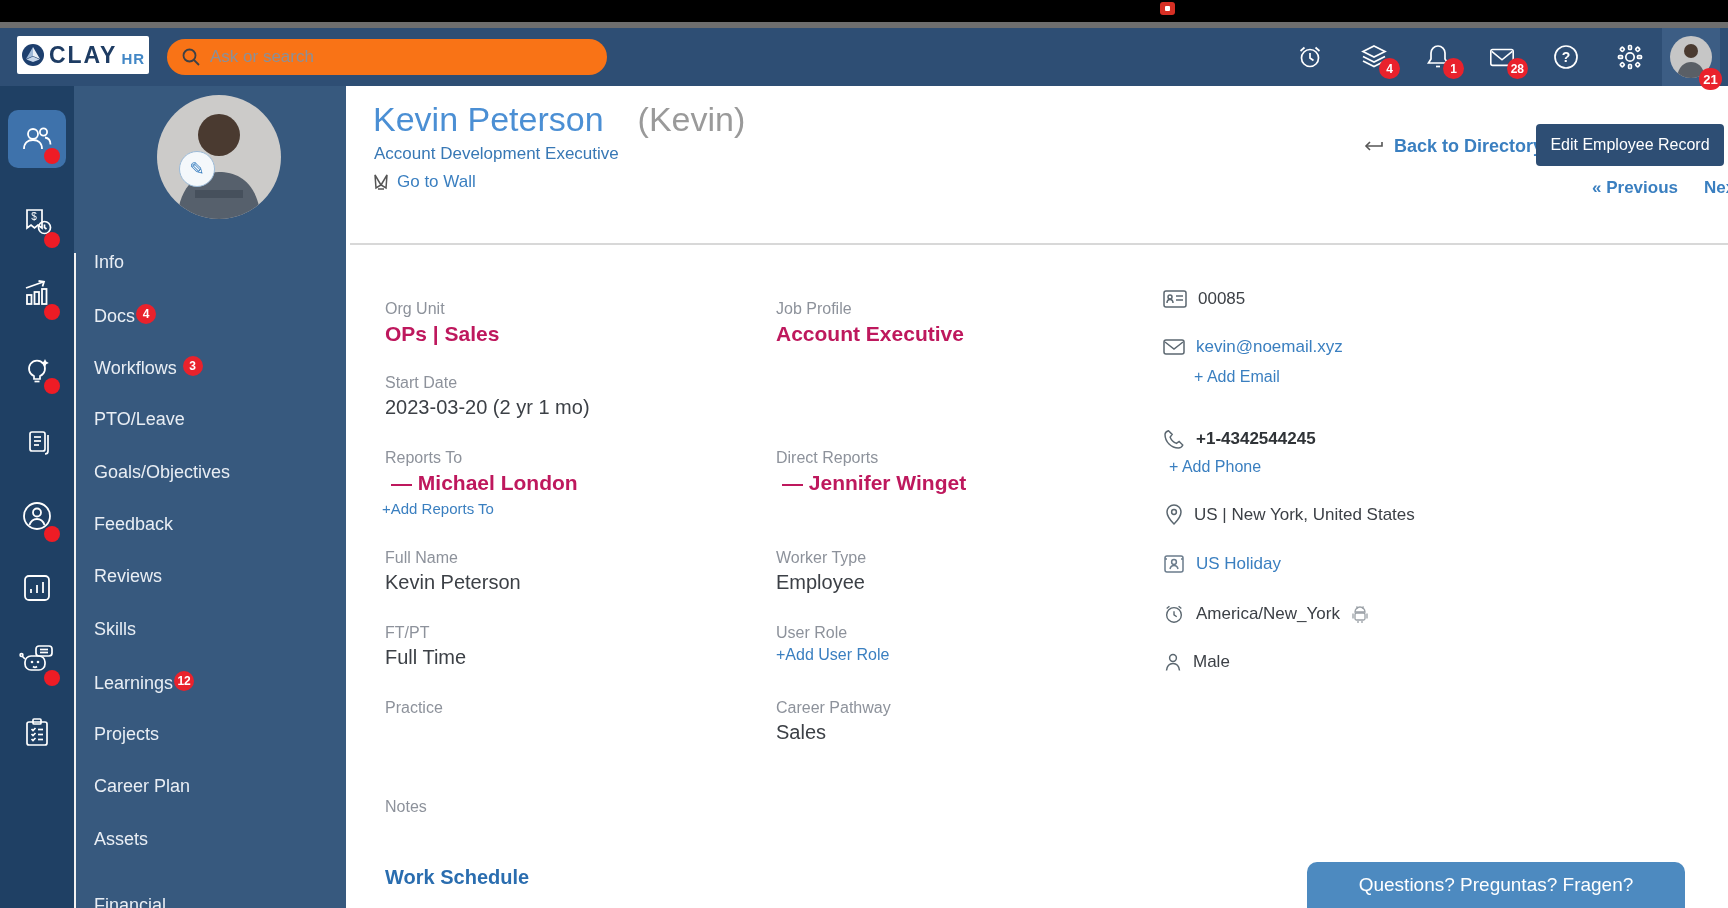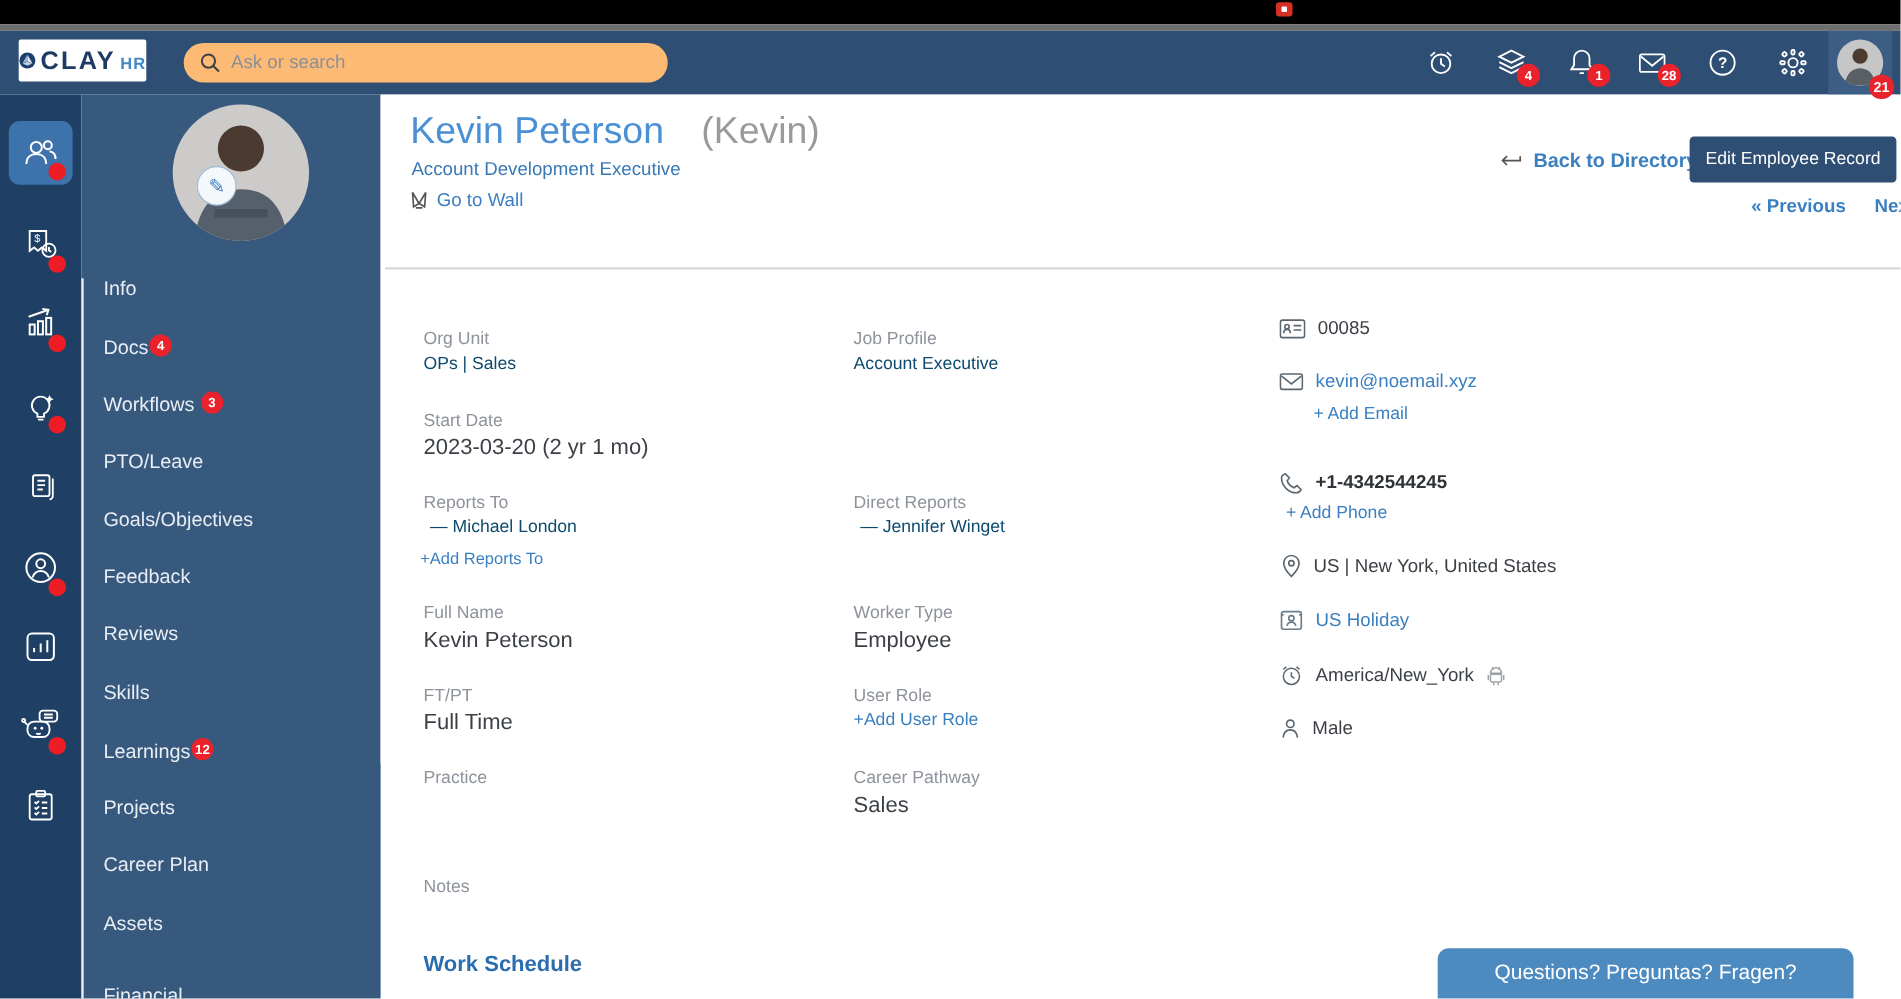--- a/index.html
+++ b/index.html
@@ -8,25 +8,25 @@
   .app { position:relative; width:1728px; height:908px; overflow:hidden; background:#fff; }
 
   
   .chrome-black { position:absolute; left:0; top:0; width:1728px; height:22px; background:#000; }
   .chrome-gray  { position:absolute; left:0; top:22px; width:1728px; height:6px; background:#6e6e6e; }
   .rec-dot { position:absolute; left:1160px; top:2px; width:15px; height:13px; background:#d62f24; border-radius:3px; }
   .rec-dot:after { content:""; position:absolute; left:5px; top:4px; width:5px; height:5px; background:#fff; border-radius:1px; }
 
   
   .header { position:absolute; left:0; top:28px; width:1728px; height:58px; background:#2e4e74; }
-  .logo-box { position:absolute; left:17px; top:8px; width:116px; height:38px; background:#fff; border-radius:2px;
+  .logo-box { position:absolute; left:17px; top:8px; width:132px; height:38px; background:#fff; border-radius:2px;
     display:flex; align-items:center; justify-content:center; gap:4px; }
   .logo-clay { color:#1e3c63; font-size:23px; font-weight:bold; letter-spacing:2px; }
   .logo-hr { color:#4287c6; font-size:15px; font-weight:bold; margin-top:6px; letter-spacing:1px; }
-  .search-wrap { position:absolute; left:167px; top:11px; width:440px; height:36px; background:#fdba74;
+  .search-wrap { position:absolute; left:167px; top:11px; width:440px; height:36px; background:#f97316;
     border-radius:18px; display:flex; align-items:center; padding:0 14px; gap:9px; }
   .search-input { border:none; outline:none; flex:1; font-size:17px; color:#333; background:transparent;
     font-family:"Liberation Sans", sans-serif; }
   .search-input::placeholder { color:#8a9099; }
   .hicons { position:absolute; right:84px; top:0; height:58px; display:flex; align-items:center; gap:36px; }
   .hicon { position:relative; width:28px; height:28px; display:flex; align-items:center; justify-content:center; }
   .badge { position:absolute; right:-12px; bottom:-8px; min-width:21px; height:21px; padding:0 4px;
     background:#e9222c; color:#fff; border-radius:11px; font-size:12px; font-weight:bold;
     display:flex; align-items:center; justify-content:center; }
   .avatar-tile { position:absolute; right:8px; top:0; width:58px; height:58px; background:#3c5d84;
@@ -67,21 +67,21 @@
   .edit-btn { position:absolute; left:1190px; top:38px; width:188px; height:42px; background:#2e4e74; color:#fff;
     font-size:16px; border:none; border-radius:4px; font-family:"Liberation Sans", sans-serif; }
   .prevnext { position:absolute; left:1246px; top:92px; width:136px; display:flex; gap:26px;
     font-size:17px; font-weight:bold; color:#3a7fc0; white-space:nowrap; }
   .divider { position:absolute; left:4px; top:157px; width:1378px; height:2px; background:#d8d8d8; }
   .tabs { position:absolute; left:38px; top:176px; display:flex; gap:17px; }
   .tab { font-size:16px; color:#2a6daf; white-space:nowrap; }
 
   .f-label { position:absolute; font-size:16px; color:#8d929b; white-space:nowrap; }
   .f-value { position:absolute; font-size:20px; color:#3c4046; white-space:nowrap; }
-  .f-link  { position:absolute; font-size:16px; color:#0c4a6e; white-space:nowrap; }
+  .f-link  { position:absolute; font-size:21px; color:#be185d; white-space:nowrap;font-weight:bold; }
   .f-action{ position:absolute; font-size:15px; color:#3a7fc0; white-space:nowrap; }
 
   .r-row { position:absolute; display:flex; align-items:center; gap:11px; font-size:17px; color:#3c4046; white-space:nowrap;}
   .r-link { color:#3a7fc0; }
   .r-bold { font-weight:bold; color:#2f3337; }
 
   .section-h { position:absolute; left:39px; top:780px; font-size:20px; font-weight:bold; color:#2a6daf; }
   .chat-btn { position:absolute; left:961px; top:776px; width:378px; height:46px; background:#4d8ac0; color:#fff;
     font-size:19px; border:none; border-radius:10px 10px 0 0; font-family:"Liberation Sans", sans-serif; }
 

